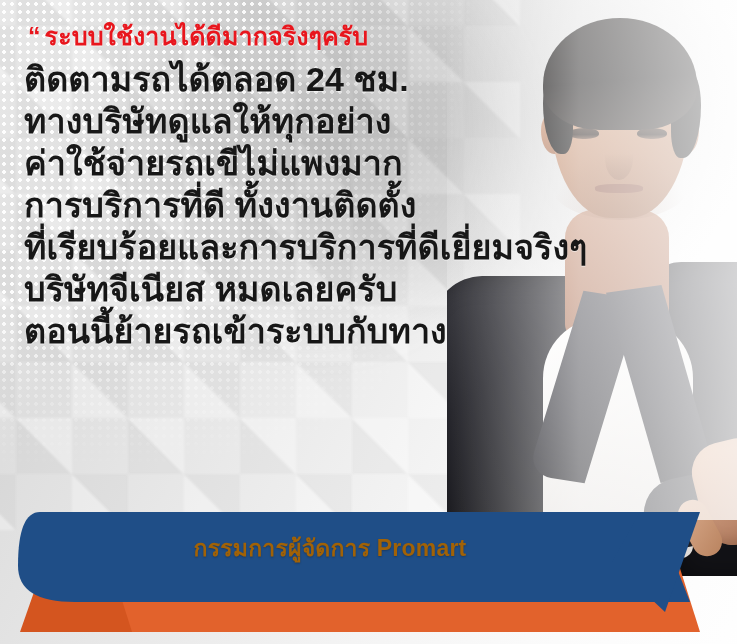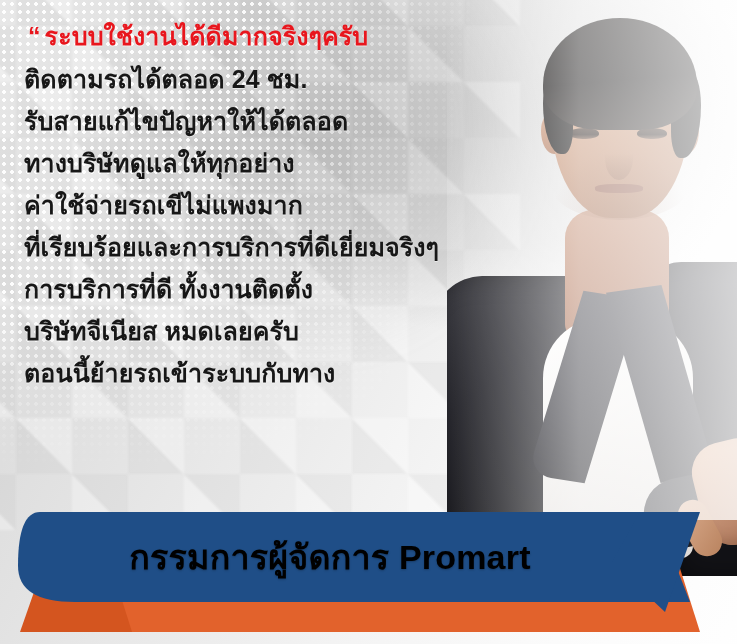--- a/index.html
+++ b/index.html
@@ -252,21 +252,21 @@
 
   
   .quote-block {
     position: absolute;
     left: 24px;
     top: 14px;
     width: 540px;
     z-index: 6;
   }
   .q-line {
-    font-size: 25px;
+    font-size: 34px;
     line-height: 42px;
     font-weight: 700;
     color: #171717;
     letter-spacing: .1px;
     white-space: nowrap;
     text-shadow: 0 1px 0 rgba(255,255,255,.5);
   }
   .q-line.headline {
     color: #e8161d;
     font-size: 25px;
@@ -289,22 +289,22 @@
     height: 144px;
     z-index: 8;
   }
   .ribbon svg { display: block; }
   .ribbon-label {
     position: absolute;
     left: 0;
     top: 30px;
     width: 660px;
     text-align: center;
-    color: #000000;
-    font-size: 34px;
+    color: #a16207;
+    font-size: 23px;
     font-weight: 700;
     letter-spacing: .2px;
     z-index: 9;
     pointer-events: none;
     text-shadow: 0 1px 2px rgba(0,0,0,.25);
   }
 </style>
 </head>
 <body>
 
@@ -341,25 +341,24 @@
     <div class="p-thumb"></div>
   </div>
 
   <div class="bg-vignette-right"></div>
 
   <div class="quote-block">
 
     <div class="q-line headline"><span class="q-mark">“</span><span>ระบบใช้งานได้ดีมากจริงๆครับ</span></div>
 
     <div class="q-line">ติดตามรถได้ตลอด 24 ชม.</div>
-    <div class="q-line">รับสายแก้ไขปัญหาให้ได้ตลอด</div>
     <div class="q-line">ทางบริษัทดูแลให้ทุกอย่าง</div>
     <div class="q-line">ค่าใช้จ่ายรถเขีไม่แพงมาก</div>
+    <div class="q-line">การบริการที่ดี ทั้งงานติดตั้ง</div>
     <div class="q-line">ที่เรียบร้อยและการบริการที่ดีเยี่ยมจริงๆ</div>
-    <div class="q-line">การบริการที่ดี ทั้งงานติดตั้ง</div>
     <div class="q-line">บริษัทจีเนียส หมดเลยครับ</div>
     <div class="q-line">ตอนนี้ย้ายรถเข้าระบบกับทาง</div>
 
   </div>
 
   <div class="ribbon">
     <svg width="737" height="144" viewBox="0 0 737 144" xmlns="http://www.w3.org/2000/svg">
 
       <polygon fill="#D4551F" points="62,12 190,12 148,132 20,132"></polygon>
 

